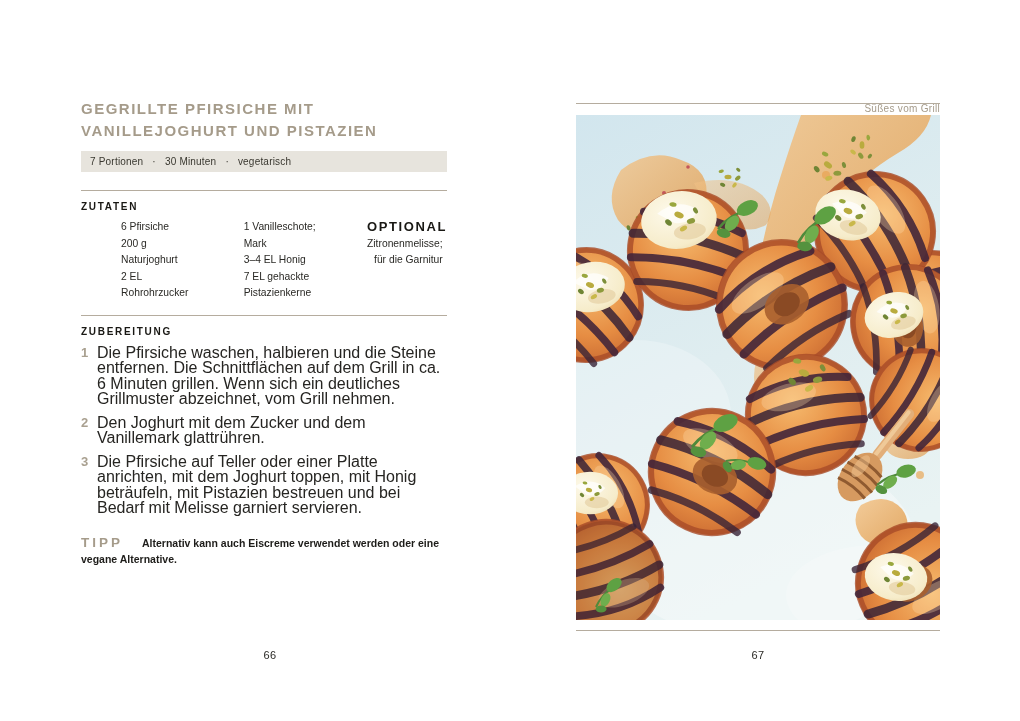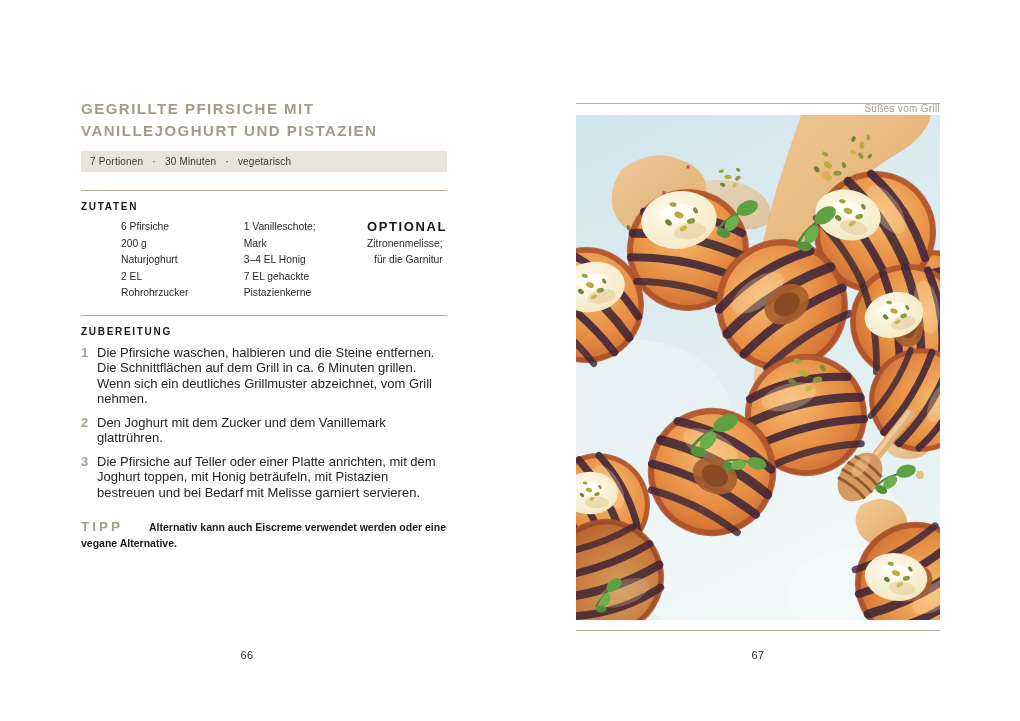--- a/index.html
+++ b/index.html
@@ -29,37 +29,37 @@
   .ing-col-1{width:126px;}
   .ing-col-2{width:127px;}
   .ing-col-3{width:112px;}
   .ing-optional{font-weight:700;letter-spacing:1.6px;font-size:13px;color:#191814;}
   .ing-indent{padding-left:7px;}
   .steps{margin-top:8px;}
   .step{display:flex;margin-bottom:8px;}
   .step-num{
     width:16px;flex:0 0 16px;font-size:13px;font-weight:700;color:#a9a090;line-height:15px;
   }
-  .step-text{font-size:13px;line-height:15.5px;color:#262522;width:349px;}
+  .step-text{font-size:16px;line-height:15.5px;color:#262522;width:349px;}
   .tip{margin-top:19px;width:368px;font-size:10.5px;line-height:16px;color:#1d1c19;font-weight:700;}
   .tip-label{
-    color:#a59b8a;font-size:13.5px;font-weight:700;letter-spacing:3px;margin-right:26px;
+    color:#a59b8a;font-size:13.5px;font-weight:700;letter-spacing:3px;margin-right:19px;
   }
   
   .running-header{
     position:absolute;left:576px;top:79px;width:364px;text-align:right;
     font-size:10px;color:#a59b8a;letter-spacing:.3px;margin-top:24px;
   }
   .photo-rule-top{position:absolute;left:576px;top:103px;width:364px;}
   .photo-rule-bottom{position:absolute;left:576px;top:630px;width:364px;}
   .photo-frame{position:absolute;left:576px;top:115px;width:364px;height:505px;}
   .photo-frame svg{display:block;}
   
   .page-num{position:absolute;top:649px;font-size:11px;color:#2a2925;letter-spacing:.5px;}
-  .page-num-left{left:65px;width:364px;text-align:center;}
+  .page-num-left{left:88px;width:364px;text-align:center;}
   .page-num-right{left:576px;width:364px;text-align:center;}
 </style>
 </head>
 <body>
 
 <div class="left-page">
 
   <div class="recipe-title">GEGRILLTE PFIRSICHE MIT VANILLEJOGHURT UND PISTAZIEN</div>
 
   <div class="meta-bar">

